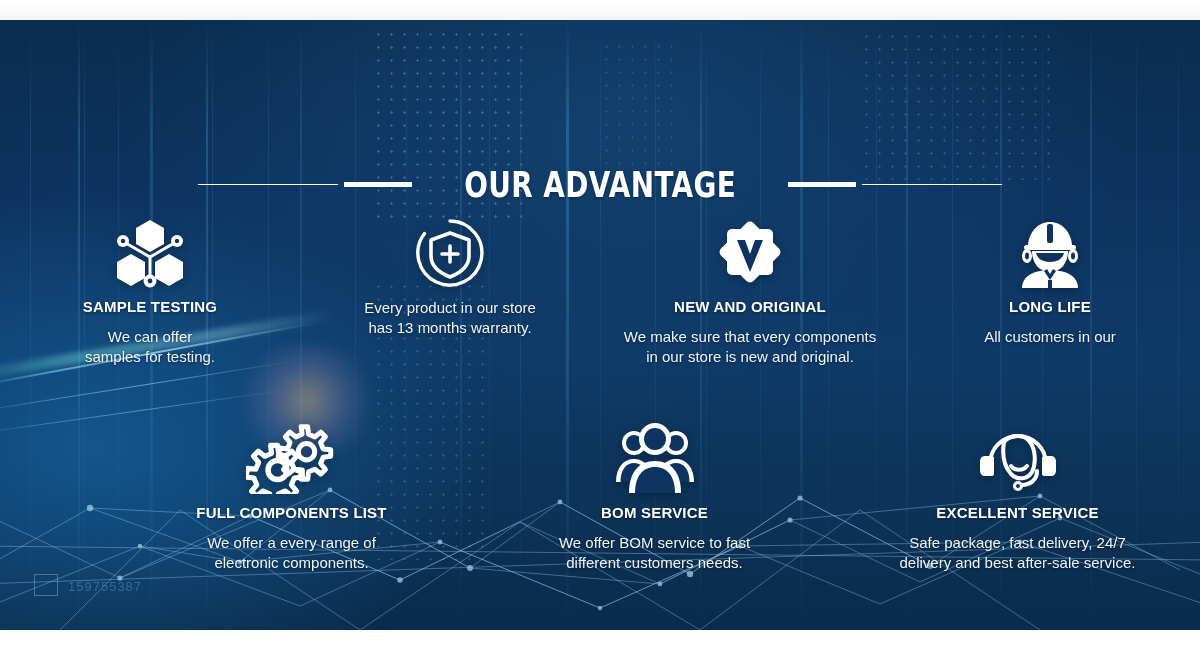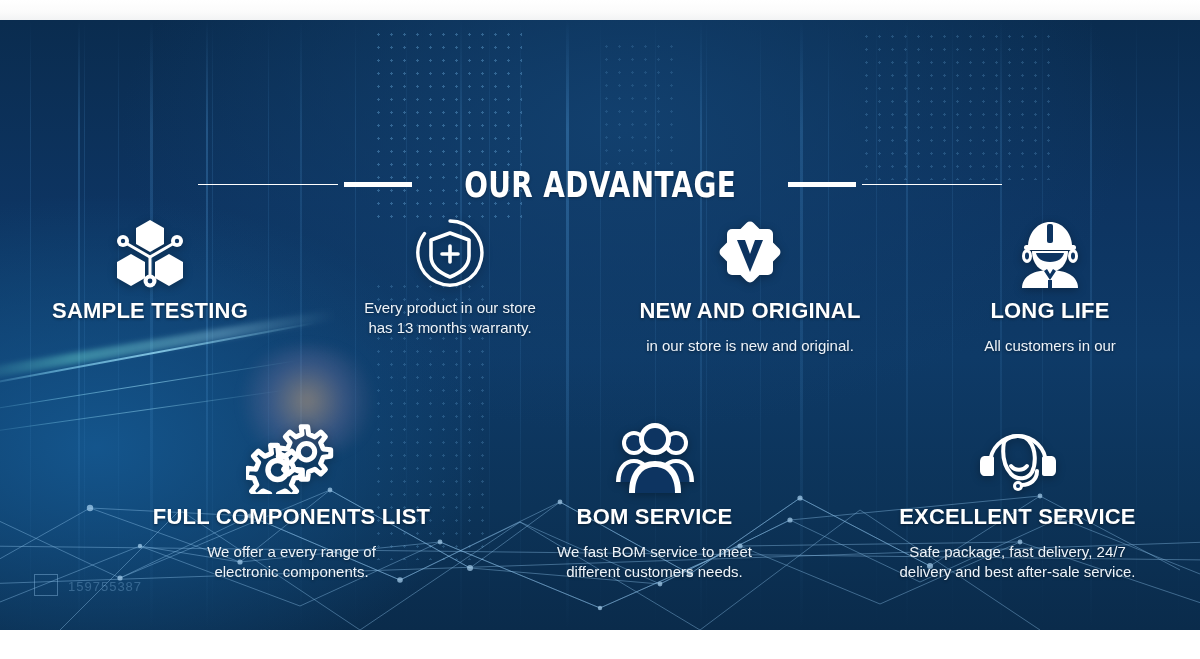--- a/index.html
+++ b/index.html
@@ -125,21 +125,21 @@
   .row-top .cell { width:300px; }
   .row-bottom .cell { width:363px; }
 
   .icon-wrap {
     height:72px; display:flex; align-items:flex-end; justify-content:center;
     margin-bottom:10px;
   }
   .icon-wrap svg { display:block; filter:drop-shadow(0 2px 4px rgba(0,0,0,.3)); }
 
   .cell-title {
-    color:#ffffff; font-weight:bold; font-size:22px;
+    color:#ffffff; font-weight:bold; font-size:15px;
     letter-spacing:.2px; white-space:nowrap;
     text-shadow:0 1px 3px rgba(0,0,0,.45);
     margin-bottom:12px;
   }
   .cell-desc {
     color:#eef4fa; font-size:15px; line-height:20px;
     text-shadow:0 1px 3px rgba(0,0,0,.45);
     max-width:330px;
   }
   .cell-desc span { display:block; }
@@ -268,20 +268,24 @@
                 <circle cx="36" cy="63" r="6.5"></circle>
             </g>
             <g fill="#0d3461">
               <circle cx="9" cy="23" r="2.2"></circle>
                 <circle cx="63" cy="23" r="2.2"></circle>
                 <circle cx="36" cy="63" r="2.4"></circle>
             </g>
           </svg>
         </div>
         <div class="cell-title">SAMPLE TESTING</div>
+        <div class="cell-desc">
+          <span>We can offer</span>
+          <span>samples for testing.</span>
+        </div>
       </div>
 
       <div class="cell">
         <div class="icon-wrap">
           <svg width="70" height="70" viewBox="0 0 70 70">
             <path d="M35 3 A32 32 0 1 1 9.5 15.5" fill="none" stroke="#ffffff" stroke-width="3.4" stroke-linecap="round"></path>
             <path d="M35 15 L54 22 L54 38 C54 48 45 55 35 59 C25 55 16 48 16 38 L16 22 Z" fill="none" stroke="#ffffff" stroke-width="3.6" stroke-linejoin="round"></path>
             <g stroke="#ffffff" stroke-width="3.6" stroke-linecap="round">
               <path d="M35 28 L35 44"></path>
                 <path d="M27 36 L43 36"></path>
@@ -299,20 +303,21 @@
           <svg width="68" height="70" viewBox="0 0 68 70">
             <g fill="#ffffff">
               <rect x="11" y="11" width="46" height="46" rx="5"></rect>
               <rect x="11" y="11" width="46" height="46" rx="5" transform="rotate(45 34 34)"></rect>
             </g>
             <path d="M21 22 L34 54 L47 22 L39 22 L34 36 L29 22 Z" fill="#0d3461"></path>
           </svg>
         </div>
         <div class="cell-title">NEW AND ORIGINAL</div>
         <div class="cell-desc">
+          <span>We make sure that every components</span>
           <span>in our store is new and original.</span>
         </div>
       </div>
 
       <div class="cell">
         <div class="icon-wrap">
           <svg width="64" height="70" viewBox="0 0 64 70">
             <g fill="#ffffff">
               <path d="M32 4 C20 4 11 14 10 27 L54 27 C53 14 44 4 32 4 Z"></path>
               <rect x="29" y="6" width="6" height="19" rx="2" fill="#0d3461"></rect>
@@ -381,21 +386,21 @@
               <path d="M14 71 C14 50 24 39 40 39 C56 39 66 50 66 71 Z"></path>
             </g>
             <g fill="#0d3461">
               <circle cx="40" cy="17" r="11"></circle>
               <path d="M20 71 C20 54 28 45 40 45 C52 45 60 54 60 71 Z"></path>
             </g>
           </svg>
         </div>
         <div class="cell-title">BOM SERVICE</div>
         <div class="cell-desc">
-          <span>We fast BOM service to meet</span>
+          <span>We offer BOM service to fast</span>
           <span>different customers needs.</span>
         </div>
       </div>
 
       <div class="cell">
         <div class="icon-wrap">
           <svg width="76" height="72" viewBox="0 0 76 72">
             <g fill="none" stroke="#ffffff" stroke-width="4" stroke-linecap="round" stroke-linejoin="round">
               <path d="M10 42 A28 28 0 1 1 66 42"></path>
               <path d="M24 20 C22 32 24 44 31 52 C38 59 48 57 52 50 C56 42 56 28 50 20"></path>

